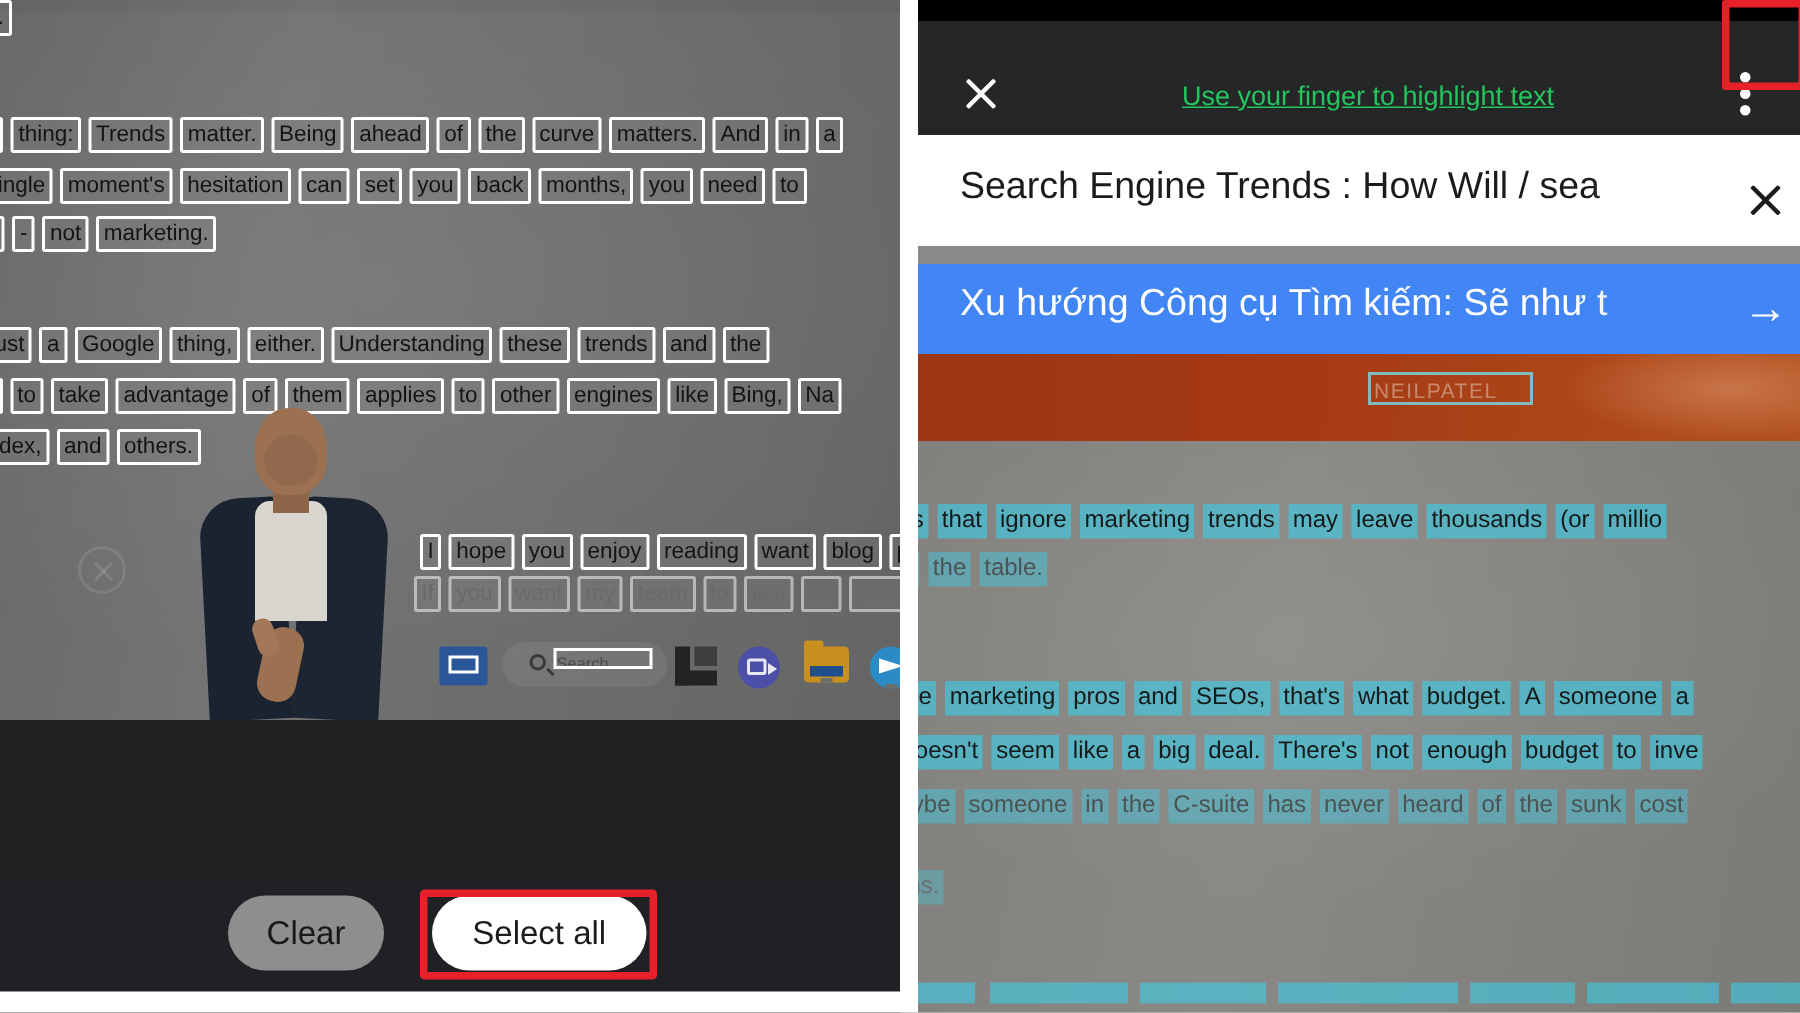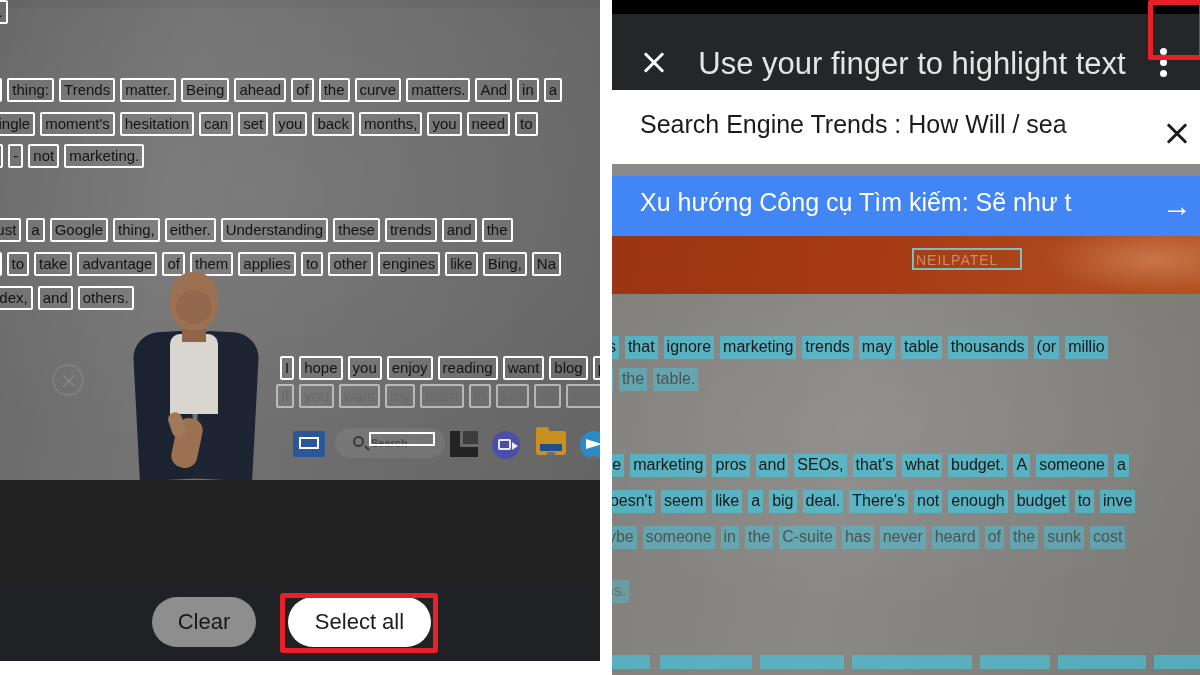--- a/index.html
+++ b/index.html
@@ -68,21 +68,21 @@
     border:2px solid #ffffff; }
   .tb-search { left:55px; width:110px; height:30px; background:rgba(255,255,255,.07);
     border-radius:15px; top:3px; }
   .tb-mag { position:absolute; left:18px; top:8px; width:11px; height:11px;
     border:2px solid #3a3a3a; border-radius:50%; }
   .tb-mag:after { content:""; position:absolute; left:9px; top:9px; width:6px;
     height:2px; background:#3a3a3a; transform:rotate(45deg); }
   .tb-searchbox { position:absolute; left:34px; top:4px; width:66px; height:14px;
     border:2px solid #ffffff; }
   .tb-searchtxt { position:absolute; left:36px; top:9px; font-size:11px;
-    color:#4a4a4a;font-weight:bold; }
+    color:#4a4a4a; }
   .tb-explorer { left:170px; width:28px; height:26px; }
   .tb-exp-a { position:absolute; left:0; top:0; width:10px; height:26px;
     background:#232323; }
   .tb-exp-b { position:absolute; left:0; top:16px; width:28px; height:10px;
     background:#232323; }
   .tb-exp-c { position:absolute; left:13px; top:0; width:15px; height:13px;
     background:#3d3d3d; }
   .tb-teams { left:212px; width:28px; height:28px; background:#4b4fa8;
     border-radius:50%; }
   .tb-teams-in { position:absolute; left:6px; top:8px; width:13px; height:11px;
@@ -136,22 +136,22 @@
   .r-statusbar { position:absolute; left:0; top:0; width:588px; height:14px;
     background:#000000; }
   .r-appbar { position:absolute; left:0; top:14px; width:588px; height:76px;
     background:#252627; }
   .r-close { position:absolute; left:28px; top:34px; width:28px; height:28px; }
   .r-close:before, .r-close:after { content:""; position:absolute; left:1px;
     top:13px; width:26px; height:3px; background:#ffffff; border-radius:1px; }
   .r-close:before { transform:rotate(45deg); }
   .r-close:after  { transform:rotate(-45deg); }
   .r-title { position:absolute; left:80px; top:32px; width:440px; height:36px;
-    display:flex; align-items:center; justify-content:center; color:#e5e5e5;
-    font-size:31px; font-family:"Liberation Sans", sans-serif; }
+    display:flex; align-items:center; justify-content:center; color:#22c55e;
+    font-size:18px; font-family:"Liberation Sans", sans-serif;text-decoration:underline; }
   .r-kebab { position:absolute; left:548px; top:34px; width:8px; height:30px; }
   .r-kebab span { position:absolute; left:0; width:7px; height:7px;
     background:#ffffff; border-radius:50%; }
   .r-kebab span:nth-child(1){ top:0; }
   .r-kebab span:nth-child(2){ top:11px; }
   .r-kebab span:nth-child(3){ top:22px; }
 
   .r-source { position:absolute; left:0; top:90px; width:588px; height:74px;
     background:#ffffff; }
   .r-source-text { position:absolute; left:28px; top:20px; width:500px;
@@ -316,21 +316,21 @@
     <div class="r-photo">
       <div class="r-orange">
         <div class="r-orange-blur"></div>
       </div>
       <div class="np-badge"></div>
       <div class="np-text">NEILPATEL</div>
       <div class="r-photo-body">
         <div class="r-photo-sheen"></div>
       </div>
       <div id="right-lines">
-          <div class="hlline" style="left: -16px; top: 100px;"><span class="hl">es</span><span class="hl">that</span><span class="hl">ignore</span><span class="hl">marketing</span><span class="hl">trends</span><span class="hl">may</span><span class="hl">table</span><span class="hl">thousands</span><span class="hl">(or</span><span class="hl">millio</span></div>
+          <div class="hlline" style="left: -16px; top: 100px;"><span class="hl">es</span><span class="hl">that</span><span class="hl">ignore</span><span class="hl">marketing</span><span class="hl">trends</span><span class="hl">may</span><span class="hl">leave</span><span class="hl">thousands</span><span class="hl">(or</span><span class="hl">millio</span></div>
           <div class="hlline" style="left: -14px; top: 132px;"><span class="hl faded">n</span><span class="hl faded">the</span><span class="hl faded">table.</span></div>
           <div class="hlline" style="left: -16px; top: 218px;"><span class="hl">me</span><span class="hl">marketing</span><span class="hl">pros</span><span class="hl">and</span><span class="hl">SEOs,</span><span class="hl">that's</span><span class="hl">what</span><span class="hl">budget.</span><span class="hl">A</span><span class="hl">someone</span><span class="hl">a</span></div>
           <div class="hlline" style="left: -14px; top: 254px;"><span class="hl">doesn't</span><span class="hl">seem</span><span class="hl">like</span><span class="hl">a</span><span class="hl">big</span><span class="hl">deal.</span><span class="hl">There's</span><span class="hl">not</span><span class="hl">enough</span><span class="hl">budget</span><span class="hl">to</span><span class="hl">inve</span></div>
           <div class="hlline" style="left: -16px; top: 290px;"><span class="hl faded">aybe</span><span class="hl faded">someone</span><span class="hl faded">in</span><span class="hl faded">the</span><span class="hl faded">C-suite</span><span class="hl faded">has</span><span class="hl faded">never</span><span class="hl faded">heard</span><span class="hl faded">of</span><span class="hl faded">the</span><span class="hl faded">sunk</span><span class="hl faded">cost</span></div>
           <div class="hlline" style="left: -10px; top: 344px;"><span class="hl pale">ns.</span></div>
         </div>
       <div class="r-bottom-chips">
         <span style="left:-8px;  width:46px;"></span>
         <span style="left:48px;  width:92px;"></span>
         <span style="left:148px; width:84px;"></span>

